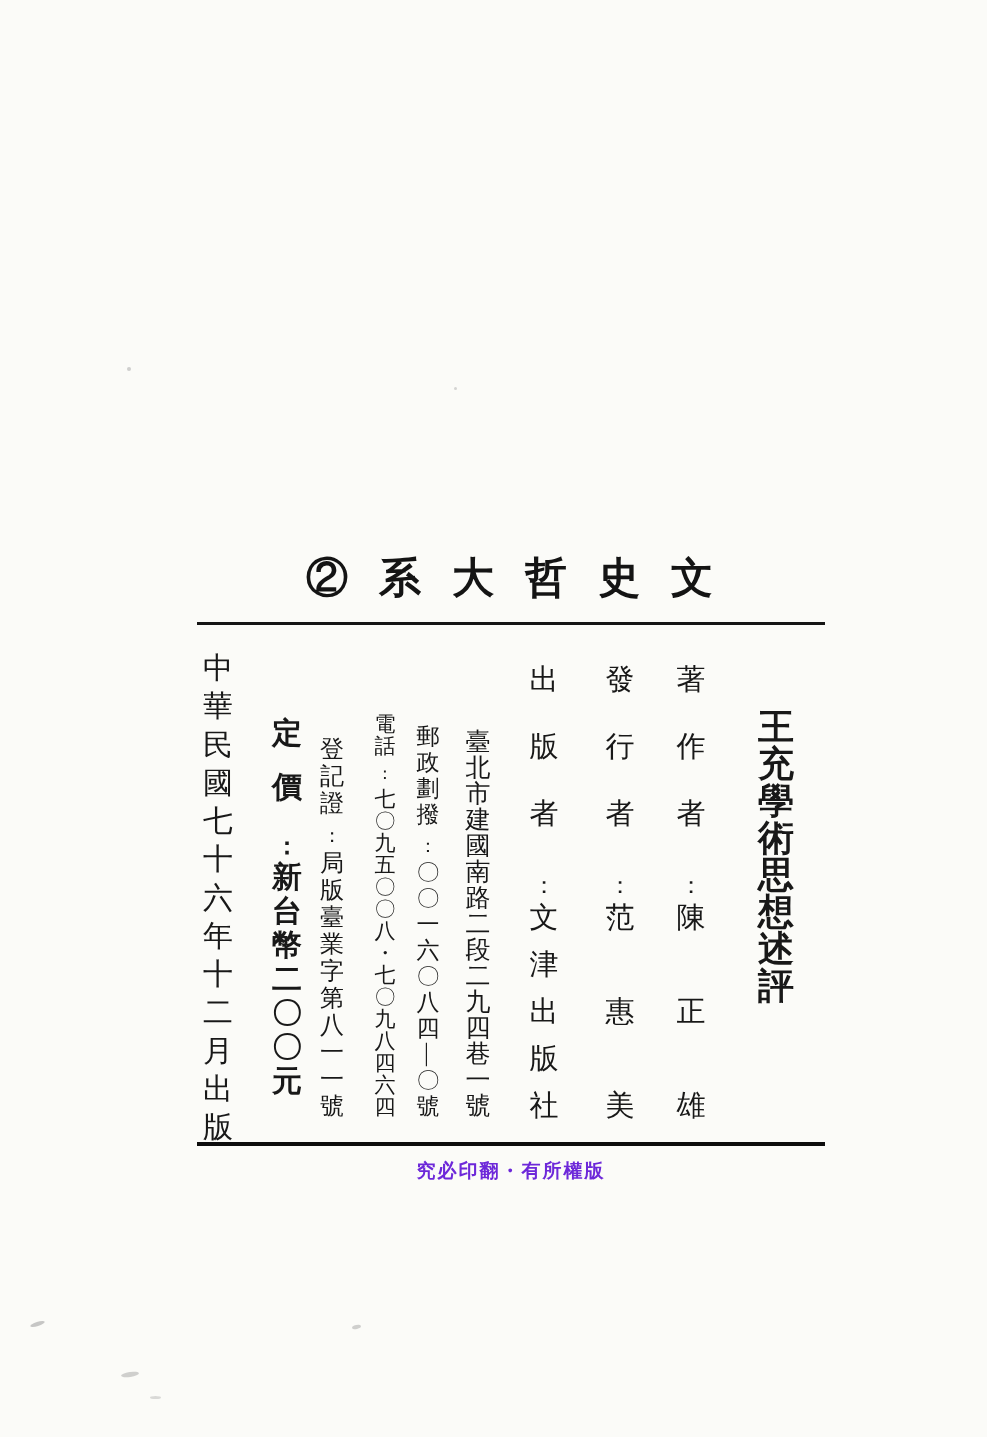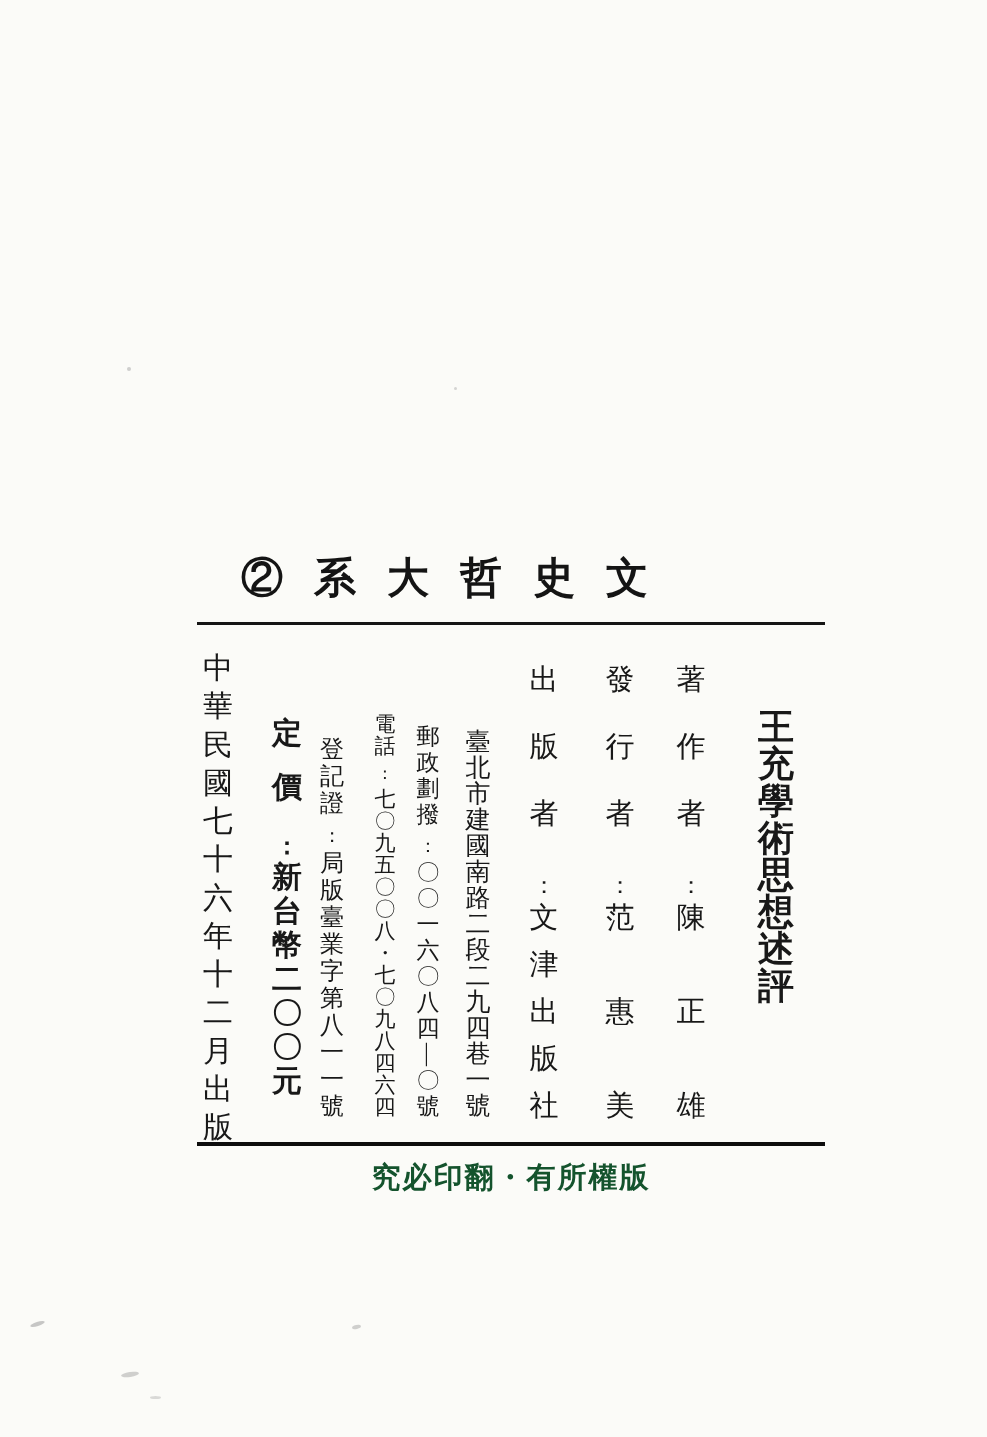--- a/index.html
+++ b/index.html
@@ -8,21 +8,22 @@
     position: relative;
     background: #fbfbf8;
     overflow: hidden;
     font-family: "Liberation Serif", serif;
     color: #181818;
   }
 
   
   .series-header {
     position: absolute;
-    top: 550px; left: 213px; width: 628px;
+    top: 550px; left: 197px; width: 628px;
+    text-align: center;
     font-size: 42px; font-weight: 600;
     letter-spacing: 31px; padding-left: 28px;
     box-sizing: border-box;
     color: #141414;
     white-space: nowrap;
   }
 
   
   .colophon-box {
     position: absolute;
@@ -69,22 +70,22 @@
   .col-price .val { gap: 4px; margin-top: 4px; }
 
   .col-date         { right: 588px; width: 38px; padding-top: 28px; font-size: 30px; }
 
   
   .copyright-line {
     position: absolute;
     top: 1158px; left: 197px; width: 628px;
     text-align: center;
     font-family: "Liberation Sans", sans-serif;
-    font-weight: 700; font-size: 29px; letter-spacing: 2px;
-    color: #14532d;
+    font-weight: 700; font-size: 19px; letter-spacing: 2px;
+    color: #6d28d9;
     white-space: nowrap;
   }
 
   
   .artifact { position: absolute; background: #9a9a9a; border-radius: 50%; }
   .a1 { left: 30px;  top: 1322px; width: 15px; height: 4px; transform: rotate(-18deg); opacity: .55; }
   .a2 { left: 352px; top: 1325px; width: 9px;  height: 4px; transform: rotate(-12deg); opacity: .45; }
   .a3 { left: 121px; top: 1372px; width: 18px; height: 5px; transform: rotate(-8deg);  opacity: .45; }
   .a4 { left: 150px; top: 1396px; width: 11px; height: 3px; opacity: .35; }
   .a5 { left: 127px; top: 367px;  width: 4px;  height: 4px; opacity: .45; }

